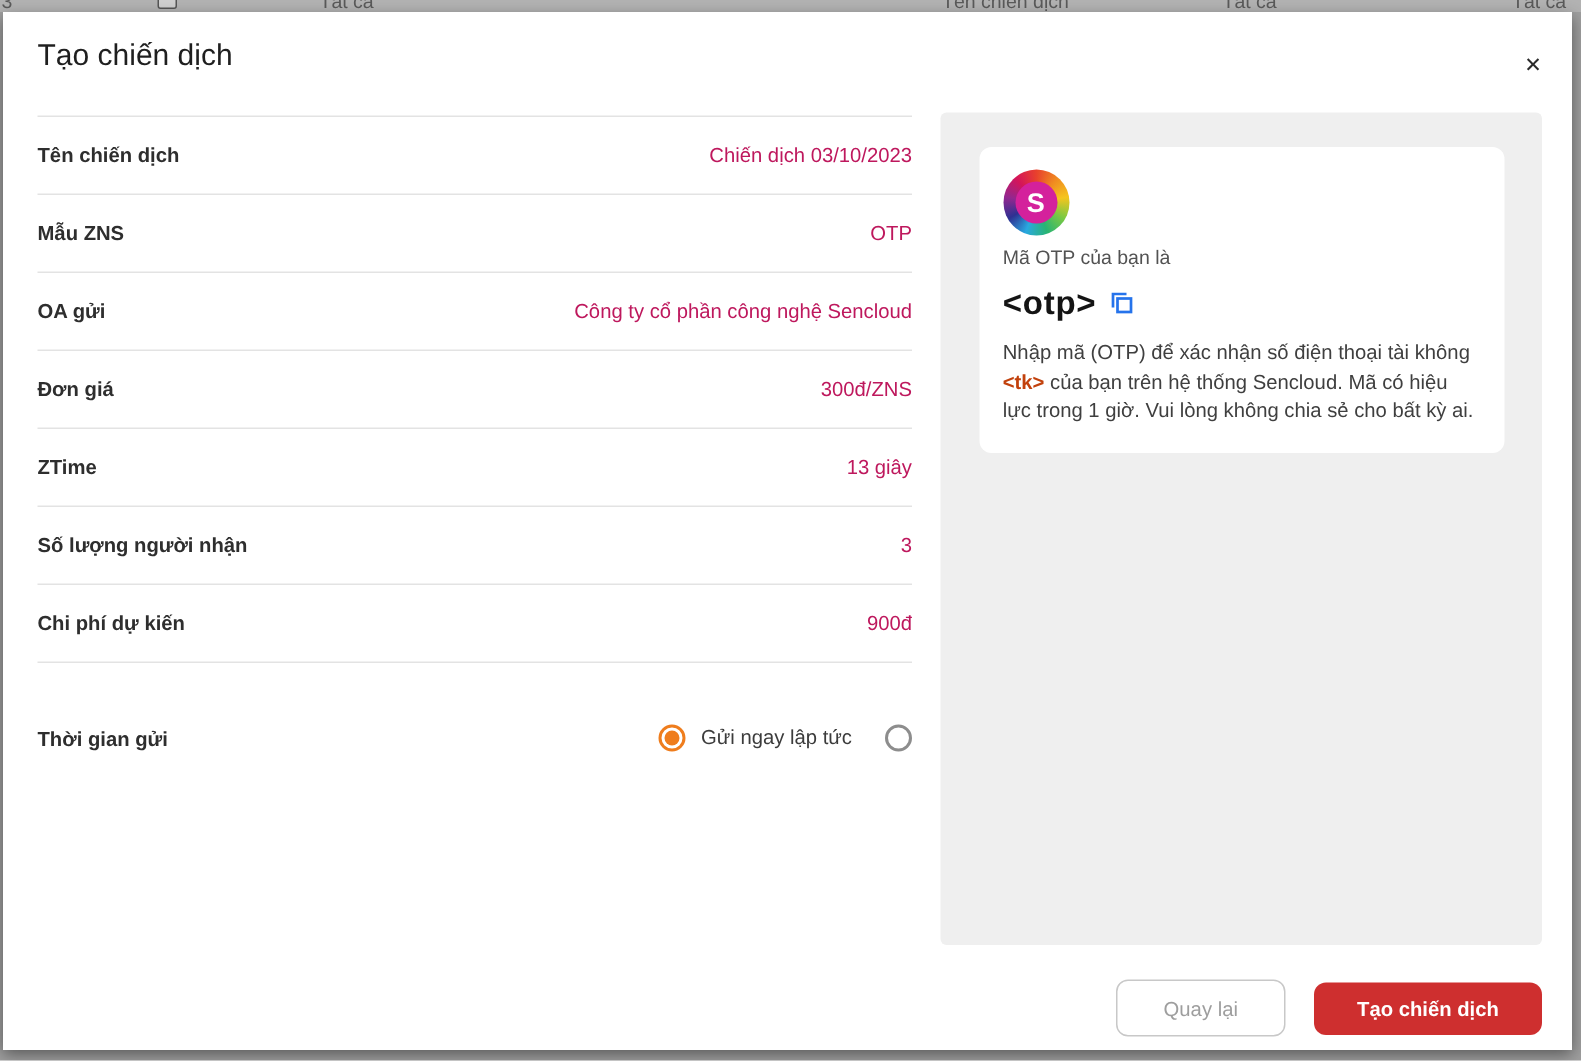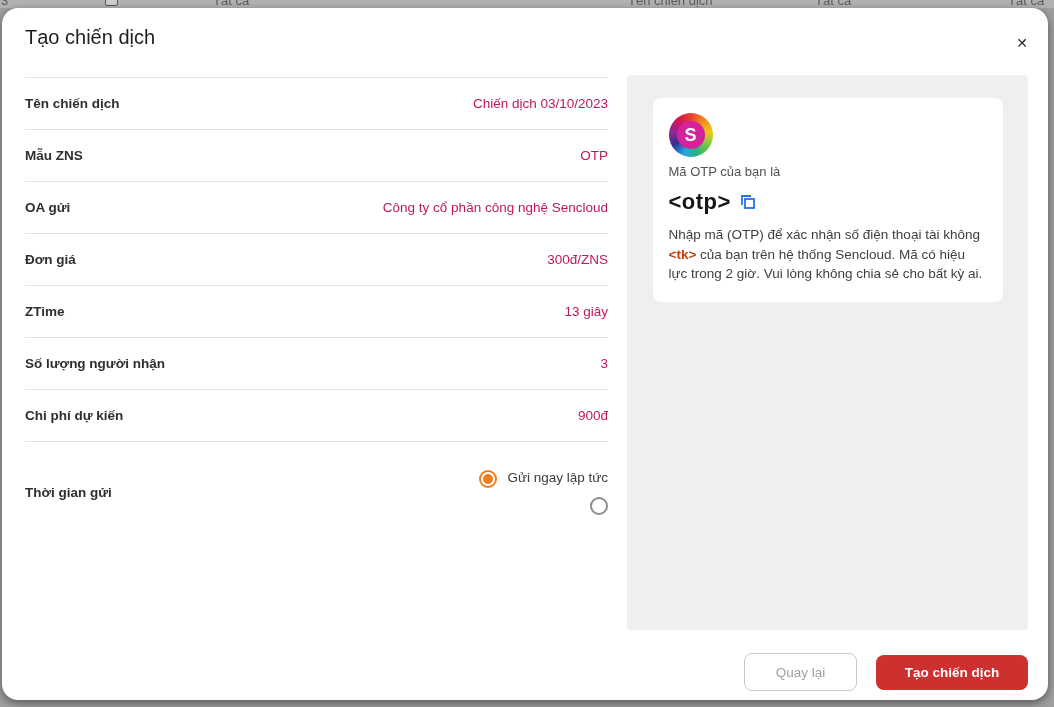--- a/index.html
+++ b/index.html
@@ -19,21 +19,21 @@
     position:absolute; top:-7px; font-size:13px; color:#5a5a5a; white-space:nowrap;
   }
   .backdrop-strip .frag-cb {
     position:absolute; top:-7px; left:105px; width:13px; height:13px;
     border:1.5px solid #555; border-radius:2px; background:#cfcfcf;
   }
 
   
   .modal {
     position:absolute; left:2px; top:8px; width:1046px; height:692px;
-    background:#ffffff; border-radius:16px;
+    background:#ffffff; border-radius:0;
     box-shadow:0 3px 10px rgba(0,0,0,0.45);
   }
   .modal-title {
     position:absolute; left:23px; top:18px;
     font-size:20px; font-weight:500; color:#1f1f1f;
   }
   .close-btn {
     position:absolute; right:13px; top:22px; width:26px; height:26px;
     display:flex; align-items:center; justify-content:center;
     font-size:14px; color:#2b2b2b; cursor:pointer; background:none; border:none;
@@ -45,21 +45,21 @@
     border-top:1px solid #e3e3e3;
   }
   .form-row {
     height:52px; display:flex; align-items:center; justify-content:space-between;
     border-bottom:1px solid #e3e3e3;
   }
   .form-label { font-size:13.5px; font-weight:700; color:#2e2e2e; }
   .form-value { font-size:13.5px; color:#be185d; text-align:right; }
 
   .send-row { height:100px; display:flex; align-items:center; justify-content:space-between; }
-  .radio-group { display:flex; flex-direction:column; gap:9px; align-items:flex-end; }
+  .radio-group { display:flex; flex-direction:row; gap:22px; align-items:flex-start; }
   .radio-option { display:flex; align-items:center; gap:10px; cursor:pointer; }
   .radio {
     width:18px; height:18px; border-radius:50%; flex:0 0 18px; position:relative;
   }
   .radio.on  { border:2px solid #ef7d1d; }
   .radio.on::after {
     content:""; position:absolute; inset:2px; border-radius:50%; background:#ef7d1d;
   }
   .radio.off { border:2px solid #8d8d8d; }
   .radio-label { font-size:13.5px; color:#3c3c3c; line-height:1.35; }
@@ -180,21 +180,21 @@
       <div class="otp-line">
         <span class="otp-code">&lt;otp&gt;</span>
         <span class="copy-icon">
           <svg width="18" height="18" viewBox="0 0 24 24">
             <rect x="8" y="8" width="12" height="12" fill="none" stroke="#2573eb" stroke-width="2.4"></rect>
             <path d="M16 4H4v12" fill="none" stroke="#2573eb" stroke-width="2.4"></path>
           </svg>
         </span>
       </div>
       <div class="otp-msg">
-        <span>Nhập mã (OTP) để xác nhận số điện thoại tài không </span><b>&lt;tk&gt;</b><span> của bạn trên hệ thống Sencloud. Mã có hiệu lực trong 2 giờ. Vui lòng không chia sẻ cho bất kỳ ai.</span>
+        <span>Nhập mã (OTP) để xác nhận số điện thoại tài không </span><b>&lt;tk&gt;</b><span> của bạn trên hệ thống Sencloud. Mã có hiệu lực trong 1 giờ. Vui lòng không chia sẻ cho bất kỳ ai.</span>
       </div>
     </div>
   </div>
 
   <div class="footer">
     <button class="btn-back">Quay lại</button>
     <button class="btn-submit">Tạo chiến dịch</button>
   </div>
 
 </div>

